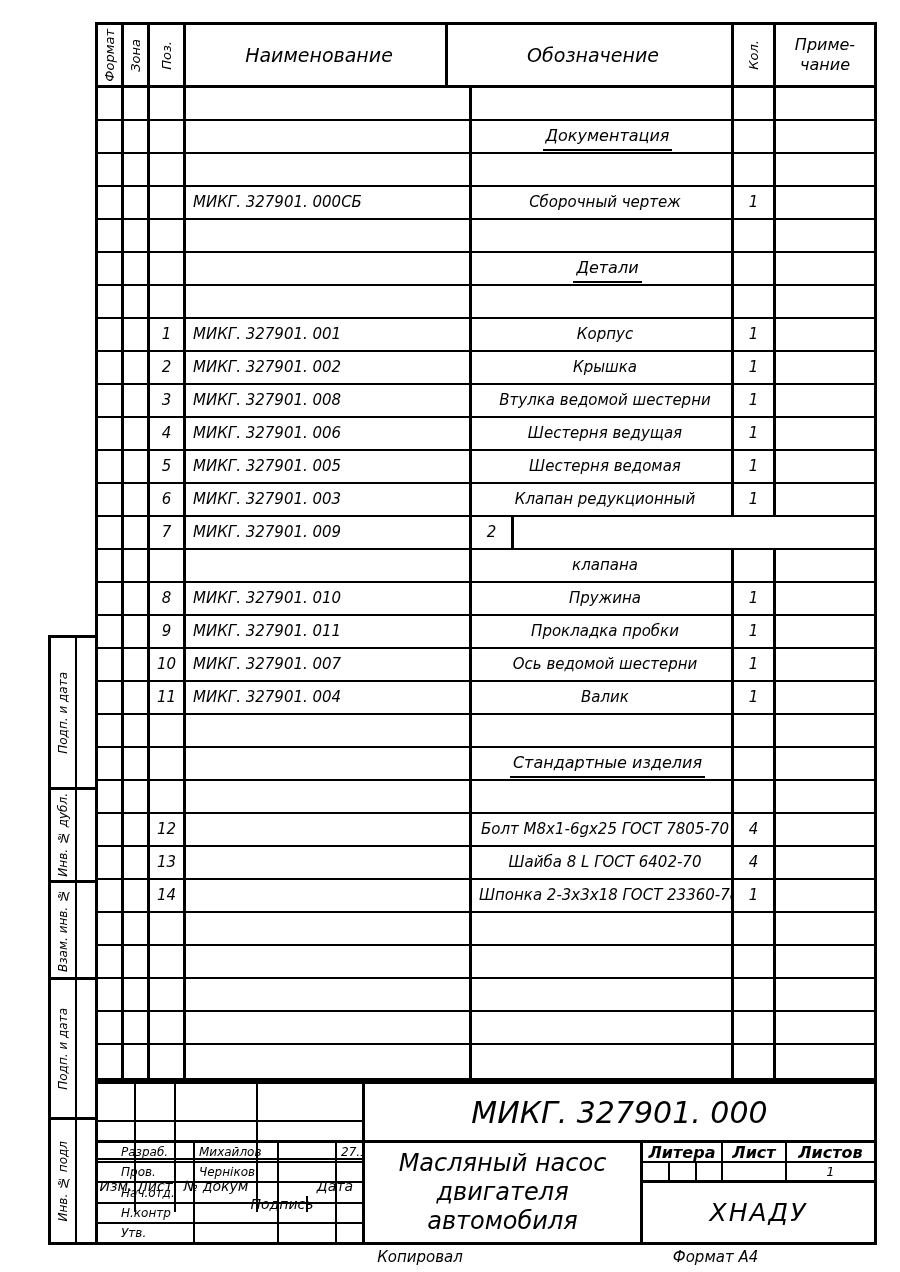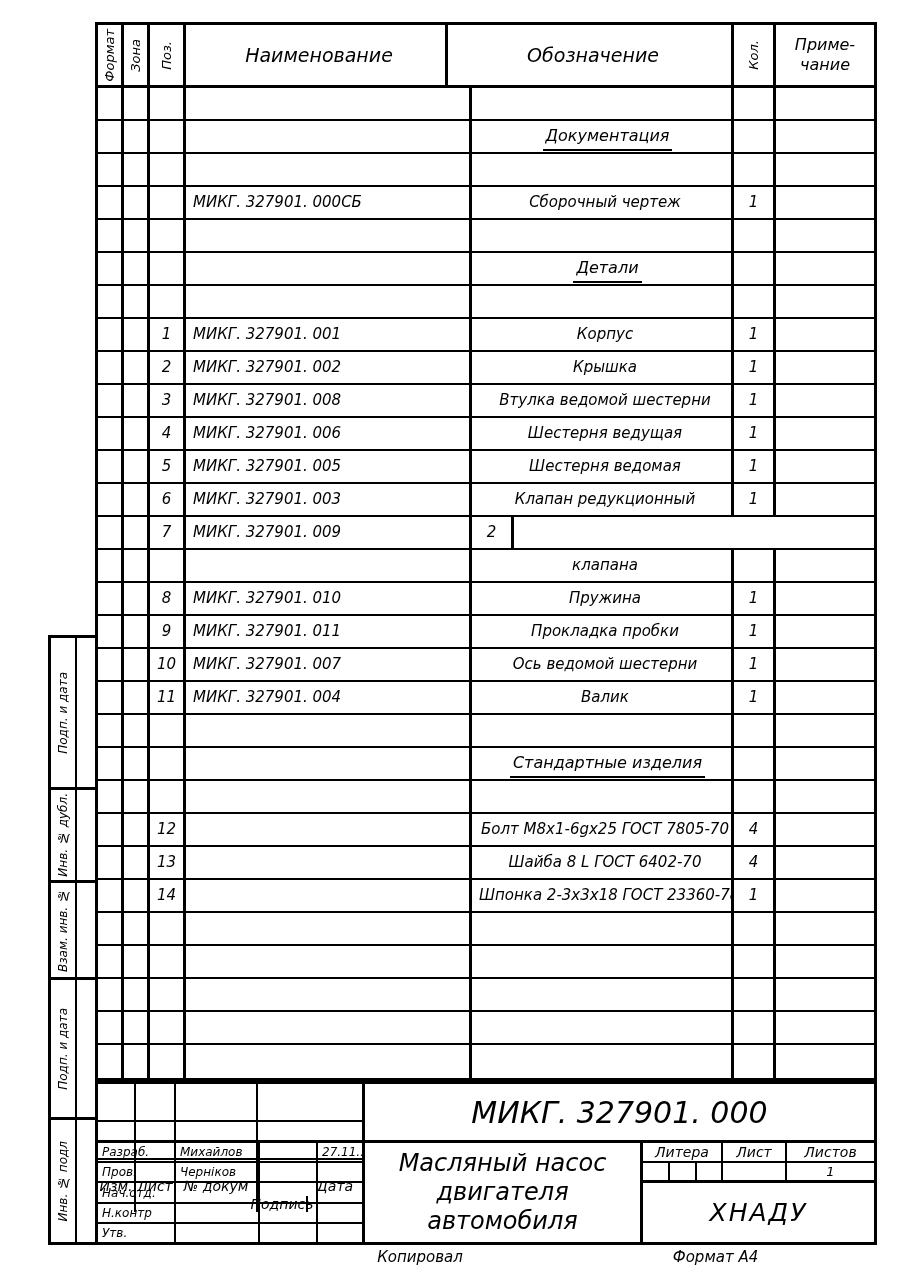--- a/index.html
+++ b/index.html
@@ -49,30 +49,30 @@
   .tb-upper{height:59px;border-bottom:3px solid #000;display:flex;}
   .tb-rev{width:267px;border-right:3px solid #000;display:flex;flex-direction:column;}
   .tb-rev-row{flex:1;display:flex;border-bottom:2px solid #000;}
   .tb-rev-row:last-child{border-bottom:none;}
   .tb-rev-row .rc{border-right:2px solid #000;font-size:14px;display:flex;align-items:center;justify-content:center;white-space:nowrap;font-style:italic;}
   .tb-rev-row .rc:last-child{border-right:none;}
   .rc0{width:38px;}.rc1{width:40px;}.rc2{width:82px;}.rc3{width:50px;margin-top:36px;}.rc4{flex:1;}
   .tb-code{flex:1;display:flex;align-items:center;justify-content:center;font-size:30px;white-space:nowrap;}
   .tb-lower{flex:1;display:flex;}
   .tb-sign{width:267px;border-right:3px solid #000;display:flex;flex-direction:column;}
-  .tb-sign-row{flex:1;display:flex;border-bottom:2px solid #000;}
+  .tb-sign-row{flex:1;display:flex;border-bottom:2px solid #000;padding-left:19px;}
   .tb-sign-row:last-child{border-bottom:none;}
   .tb-sign-row .sc{border-right:2px solid #000;font-size:12px;display:flex;align-items:center;padding-left:4px;white-space:nowrap;overflow:hidden;}
   .tb-sign-row .sc:last-child{border-right:none;}
   .sc0{width:78px;}.sc1{width:84px;}.sc2{width:58px;}.sc3{flex:1;}
   .tb-title{width:278px;border-right:3px solid #000;display:flex;flex-direction:column;
     align-items:center;justify-content:center;font-size:24px;line-height:29px;text-align:center;}
   .tb-right{flex:1;display:flex;flex-direction:column;}
   .tb-lit-head{height:20px;display:flex;border-bottom:2px solid #000;}
-  .tb-lit-head .lc{border-right:2px solid #000;font-size:14px;display:flex;align-items:center;justify-content:center;}
+  .tb-lit-head .lc{border-right:2px solid #000;font-size:16px;display:flex;align-items:center;justify-content:center;font-weight:bold;}
   .tb-lit-head .lc:last-child{border-right:none;}
   .lc0{width:80px;}.lc1{width:64px;}.lc2{flex:1;}
   .tb-lit-sub{height:20px;display:flex;border-bottom:3px solid #000;}
   .tb-lit-sub .lsc{border-right:2px solid #000;display:flex;align-items:center;justify-content:center;font-size:13px;}
   .tb-lit-sub .lsc:last-child{border-right:none;}
   .ls-a{width:27px;}.ls-b{width:27px;}.ls-c{width:26px;border-right:2px solid #000;}
   .ls-sheet{width:64px;border-right:2px solid #000;}
   .ls-sheets{flex:1;}
   .tb-org{flex:1;display:flex;align-items:center;justify-content:center;font-size:25px;letter-spacing:2px;}
 

